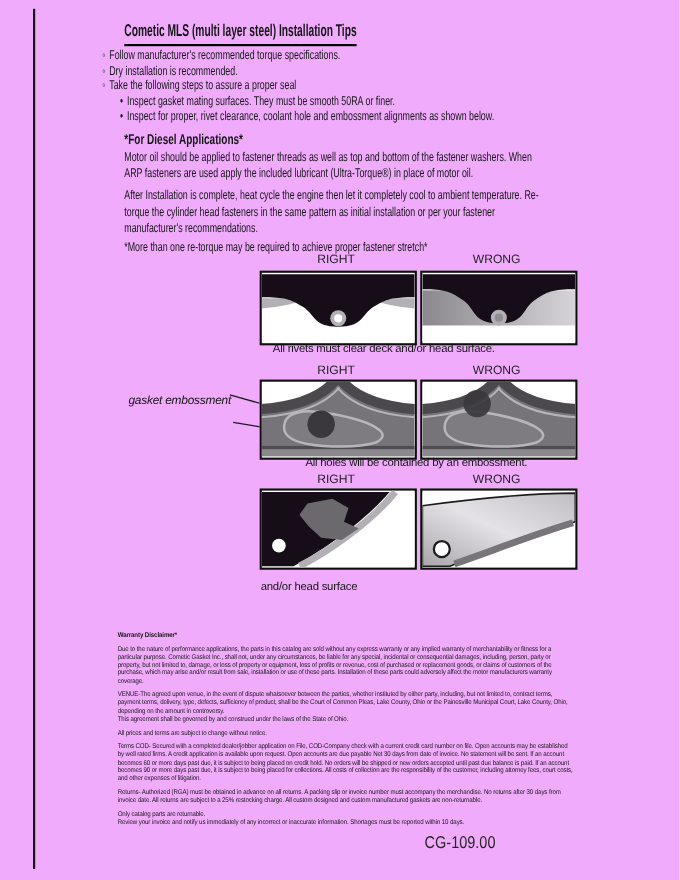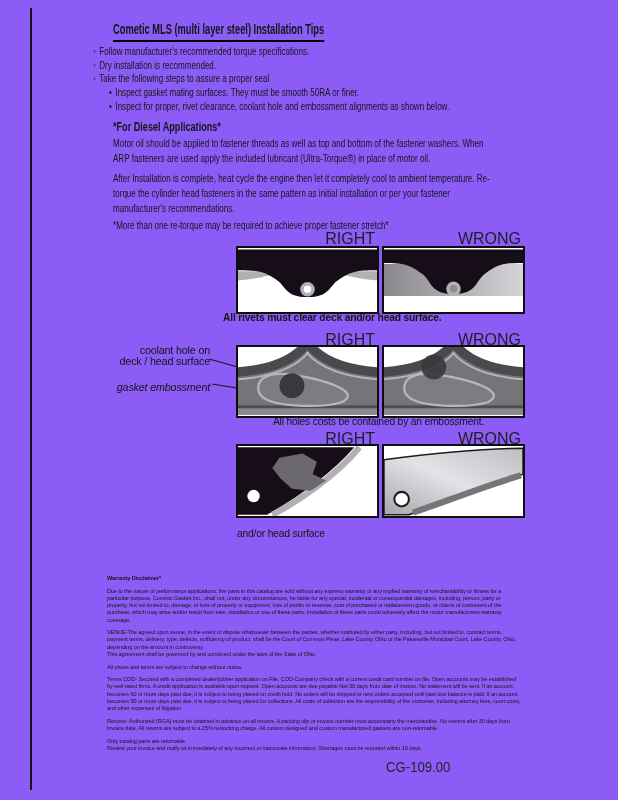--- a/index.html
+++ b/index.html
@@ -1,33 +1,33 @@
 <!DOCTYPE html>
 <html><head>
 <meta charset="utf-8">
 <style>
   html,body{margin:0;padding:0;background:#fff;}
-  .page{position:relative;width:618px;height:800px;background:#8b5cf6;overflow:hidden;
+  .page{position:relative;width:618px;height:800px;background:#f0abfc;overflow:hidden;
         font-family:"Liberation Sans",sans-serif;color:#161616;}
   .abs{position:absolute;}
   .nw{white-space:nowrap;}
   .sx6{transform:scaleX(.6);transform-origin:0 0;}
   .sx7{transform:scaleX(.7);transform-origin:0 0;}
   .vrule{left:30px;top:8px;width:2px;height:782px;background:#151515;}
   .title{left:113px;top:20px;font-size:15.5px;font-weight:700;}
   .title .tin{display:inline-block;border-bottom:2px solid #000;padding-bottom:2px;}
   .bullets{left:93px;top:45px;font-size:11.5px;line-height:13.7px;}
   .b .g{display:inline-block;width:9px;}
   .b.sub{padding-left:23px;}
   .h2{left:113px;top:119px;font-size:13px;font-weight:700;}
   .body{left:113px;width:540px;font-size:11.5px;line-height:15.2px;margin:0;}
   .p1{top:136px;}
   .p2{top:171px;}
   .note{top:218px;}
-  .dg-label{font-size:16px;width:139px;text-align:right;color:#1f1f1f;}
+  .dg-label{font-size:11px;width:139px;text-align:center;color:#1f1f1f;}
   .cap{font-size:10.3px;letter-spacing:-.2px;}
   svg.box{position:absolute;border:2.5px solid #0e0e0e;background:#fff;display:block;}
   .sidelabels{left:80px;top:345px;width:130px;text-align:right;font-size:10.8px;
               line-height:11.4px;letter-spacing:-.2px;}
   .sidelabels .lbl2{margin-top:14px;font-style:italic;}
   .warranty{left:107px;top:574px;width:460px;font-size:6.2px;line-height:7.2px;
             letter-spacing:-.1px;transform:scaleX(.9);transform-origin:0 0;}
   .warranty p{margin:0 0 5.5px 0;}
   .warranty p.tight{margin:0;}
   .wtitle{font-weight:700;margin:0 0 4.5px 0;}
@@ -81,30 +81,26 @@
     <rect width="134" height="59" fill="#ffffff"></rect>
     <rect x="0" y="14" width="134" height="31" fill="url(#g1)"></rect>
     <path d="M0,0 H134 V13 C114,13 109,15 98,23 C87,31 90,43 67,43 C44,43 47,31 36,23 C25,15 20,13 0,13 Z" fill="#160d19"></path>
     <rect x="0" y="45" width="134" height="14" fill="#ffffff"></rect>
     <g>
         <circle cx="67" cy="38" r="7" fill="#b2b0b4"></circle>
         <circle cx="67" cy="38" r="3.6" fill="#8e8c90"></circle>
       </g>
   </svg>
 
-  <div class="abs cap nw" style="left:223px;top:312px;font-weight:bold;">All rivets must clear deck and/or head surface.</div>
+  <div class="abs cap nw" style="left:248px;top:312px;">All rivets must clear deck and/or head surface.</div>
 
   <div class="abs dg-label" style="left:236px;top:331px;">RIGHT</div>
   <div class="abs dg-label" style="left:382px;top:331px;">WRONG</div>
 
   <div class="abs sidelabels">
-    <div>
-      <div>coolant hole on</div>
-      <div>deck / head surface</div>
-    </div>
     <div class="lbl2">gasket embossment</div>
   </div>
 
   <svg class="abs" style="left:205px;top:355px;overflow:visible;" width="112" height="45">
     <line x1="4" y1="4" x2="86" y2="27" stroke="#1c1c1c" stroke-width="1.2"></line>
     <line x1="7" y1="29" x2="56" y2="37" stroke="#1c1c1c" stroke-width="1.2"></line>
   </svg>
 
   <svg class="box" style="left:236px;top:345px;" width="139" height="69" viewBox="0 0 134 64">
     <rect width="134" height="64" fill="#ffffff"></rect>
@@ -125,21 +121,21 @@
     <path d="M-3,23 Q46,20 65,-3" stroke="#4b494d" stroke-width="9" fill="none"></path>
     <path d="M137,23 Q88,20 69,-3" stroke="#4b494d" stroke-width="9" fill="none"></path>
     <path d="M-2,30 Q48,27 68,4" stroke="#b6b4b8" stroke-width="1.8" fill="none"></path>
     <path d="M136,30 Q86,27 66,4" stroke="#b6b4b8" stroke-width="1.8" fill="none"></path>
     <rect y="55" width="134" height="3" fill="#4f4d51"></rect>
     <rect y="58" width="134" height="6" fill="#8b898d"></rect>
     <path d="M24,29 Q34,22 56,26 Q92,32 103,41 Q110,47 100,52 Q84,57 54,55 Q24,53 20,42 Q18,34 24,29 Z" fill="#7e7c80" stroke="#b8b6ba" stroke-width="2.2"></path>
     <circle cx="48" cy="18" r="12" fill="#3a383c" opacity="0.92"></circle>
   </svg>
 
-  <div class="abs cap" style="left:236px;top:416px;width:285px;text-align:center;">All holes costs be contained by an embossment.</div>
+  <div class="abs cap" style="left:236px;top:416px;width:285px;text-align:center;">All holes will be contained by an embossment.</div>
 
   <div class="abs dg-label" style="left:236px;top:430px;">RIGHT</div>
   <div class="abs dg-label" style="left:382px;top:430px;">WRONG</div>
 
   <svg class="box" style="left:236px;top:444px;" width="139" height="70" viewBox="0 0 134 65">
     <rect width="134" height="65" fill="#ffffff"></rect>
     <path d="M0,0 H112 C90,26 52,52 28,65 H0 Z" fill="#160d19"></path>
     <path d="M117,0 C95,27 57,53 33,65" stroke="#b2b0b4" stroke-width="6" fill="none"></path>
     <polygon points="40,10 62,6 76,14 72,26 85,32 70,42 52,40 41,30 33,20" fill="#6b696d"></polygon>
     <circle cx="15" cy="47" r="6" fill="#ffffff"></circle>

